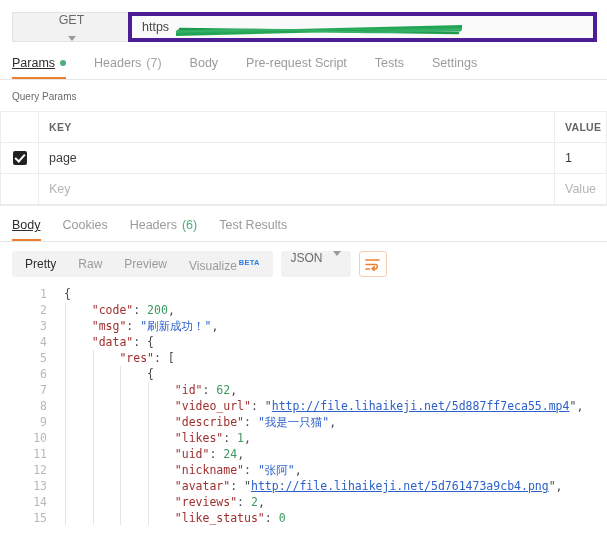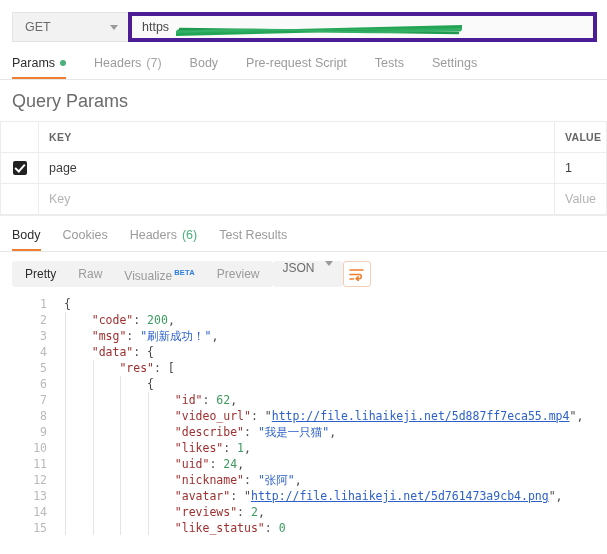--- a/index.html
+++ b/index.html
@@ -25,20 +25,21 @@
     background: #f2f2f2;
     border: 1px solid #e3e3e3;
     border-right: none;
     display: flex;
     align-items: center;
     justify-content: space-between;
     padding: 0 10px 0 12px;
     color: #6b6b6b;
     font-size: 12.5px;
     cursor: pointer;
+    flex-direction: column;
   }
   .chev {
     width: 0; height: 0;
     border-left: 4px solid transparent;
     border-right: 4px solid transparent;
     border-top: 5px solid #9a9a9a;
   }
   .url-input {
     flex: 1;
     height: 30px;
@@ -77,41 +78,41 @@
     padding: 0 0 9px 0;
     margin-right: 28px;
     font-size: 12.5px;
     color: #9b9b9b;
     white-space: nowrap;
     cursor: pointer;
     display: flex;
     align-items: center;
     gap: 5px;
   }
-  .tab.active { color: #2e2e2e; }
+  .tab.active { color: #2e2e2e; text-decoration: underline; }
   .tab.active::after {
     content: "";
     position: absolute;
     left: 0; right: 0; bottom: 0;
     height: 2px;
     background: #ef7f2f;
   }
   .dot {
     width: 6px; height: 6px;
     border-radius: 50%;
     background: #4caf7d;
     display: inline-block;
   }
   .cnt-gray { color: #a6a6a6; }
   .cnt-green { color: #4caf7d; }
 
   
   .section-title {
     padding: 11px 12px 9px 12px;
-    font-size: 18px;
+    font-size: 10px;
     color: #6b6b6b;
   }
   table.params {
     width: 100%;
     border-collapse: collapse;
     table-layout: fixed;
     padding-left: 46px;
   }
   table.params th, table.params td {
     border: 1px solid #ececed;
@@ -158,20 +159,21 @@
     padding: 0 12px;
     height: 29px;
     border-bottom: 1px solid #e6e6e6;
   }
   .resp-tabs .tab { margin-right: 22px; }
 
   .format-bar {
     display: flex;
     align-items: center;
     padding: 9px 12px;
+    gap: 8px;
   }
   .seg {
     display: flex;
     align-items: center;
     background: #f2f2f2;
     border-radius: 3px;
     height: 26px;
     padding: 0 2px;
   }
   .seg-item {
@@ -346,24 +348,24 @@
 
 <div class="format-bar">
   <div class="seg">
     <div class="seg-item active">
       <span>Pretty</span>
     </div>
     <div class="seg-item">
       <span>Raw</span>
     </div>
     <div class="seg-item">
+      <span>Preview</span>
+    </div>
+    <div class="seg-item">
       <span>Visualize</span><span class="beta">BETA</span>
-    </div>
-    <div class="seg-item">
-      <span>Preview</span>
     </div>
   </div>
   <div class="json-sel">
     <span>JSON</span>
     <span class="chev"></span>
   </div>
   <div class="wrap-btn">
     <svg width="15" height="13" viewBox="0 0 15 13">
       <line x1="1" y1="2" x2="14" y2="2" stroke="#ef7f2f" stroke-width="1.6" stroke-linecap="round"></line>
       <path d="M1 6.5 H11 a2.3 2.3 0 0 1 0 4.2 H7.6" stroke="#ef7f2f" stroke-width="1.6" fill="none" stroke-linecap="round"></path>

